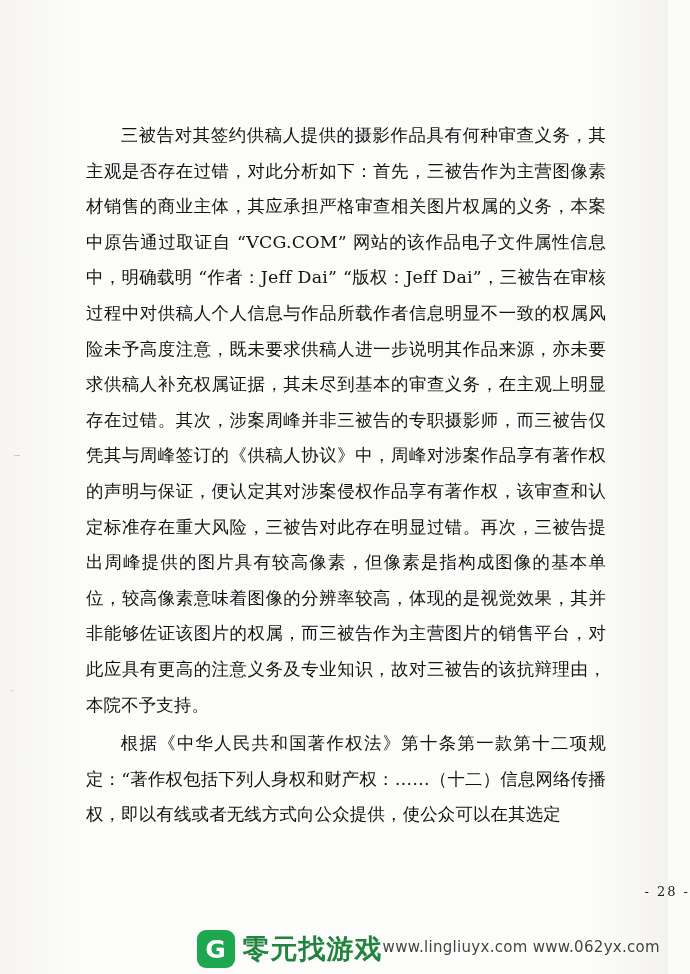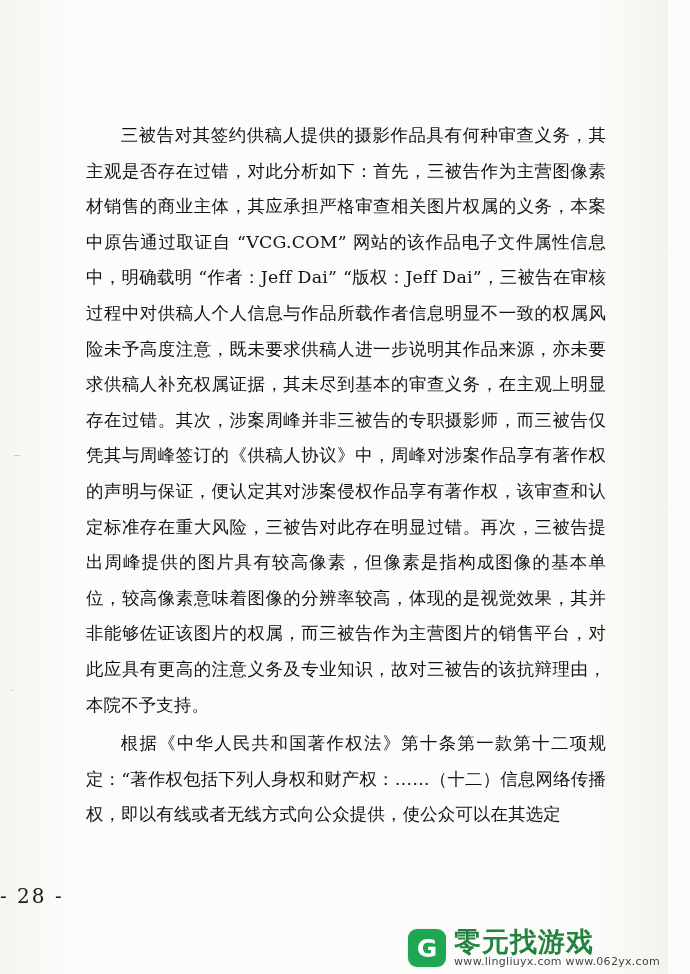--- a/index.html
+++ b/index.html
@@ -46,22 +46,22 @@
   }
   .para + .para {
     margin-top: 3px;
   }
 
   .page-number {
     position: absolute;
     left: 0;
     top: 884px;
     width: 690px;
-    text-align: left;
-    font-size: 20px;
+    text-align: right;
+    font-size: 13px;
     color: #1b1b1b;
     letter-spacing: 2px;
     font-family: "DejaVu Serif", "Liberation Serif", serif;
   }
 
   
   .margin-mark {
     position: absolute;
     left: 14px;
     top: 455px;
@@ -106,32 +106,33 @@
     display: flex;
     align-items: center;
     justify-content: center;
     color: #fff;
     font-size: 25px;
     font-weight: bold;
     font-family: "DejaVu Sans", sans-serif;
   }
   .wm-text {
     display: flex;
-    flex-direction: column;
+    flex-direction: row;
     line-height: 1.05;
   }
   .wm-title {
     font-size: 27px;
     color: #1a7f37;
     font-weight: bold;
     font-family: "DejaVu Sans", "Liberation Sans", sans-serif;
     letter-spacing: 1px;
   }
   .wm-sub {
-    font-size: 11px;
+    margin-top: 5px;
+    font-size: 15px;
     color: #3b3b3b;
     font-family: "DejaVu Sans", "Liberation Sans", sans-serif;
     letter-spacing: 0.3px;
     white-space: nowrap;
   }
 </style>
 </head>
 <body>
 
 <div class="page">

